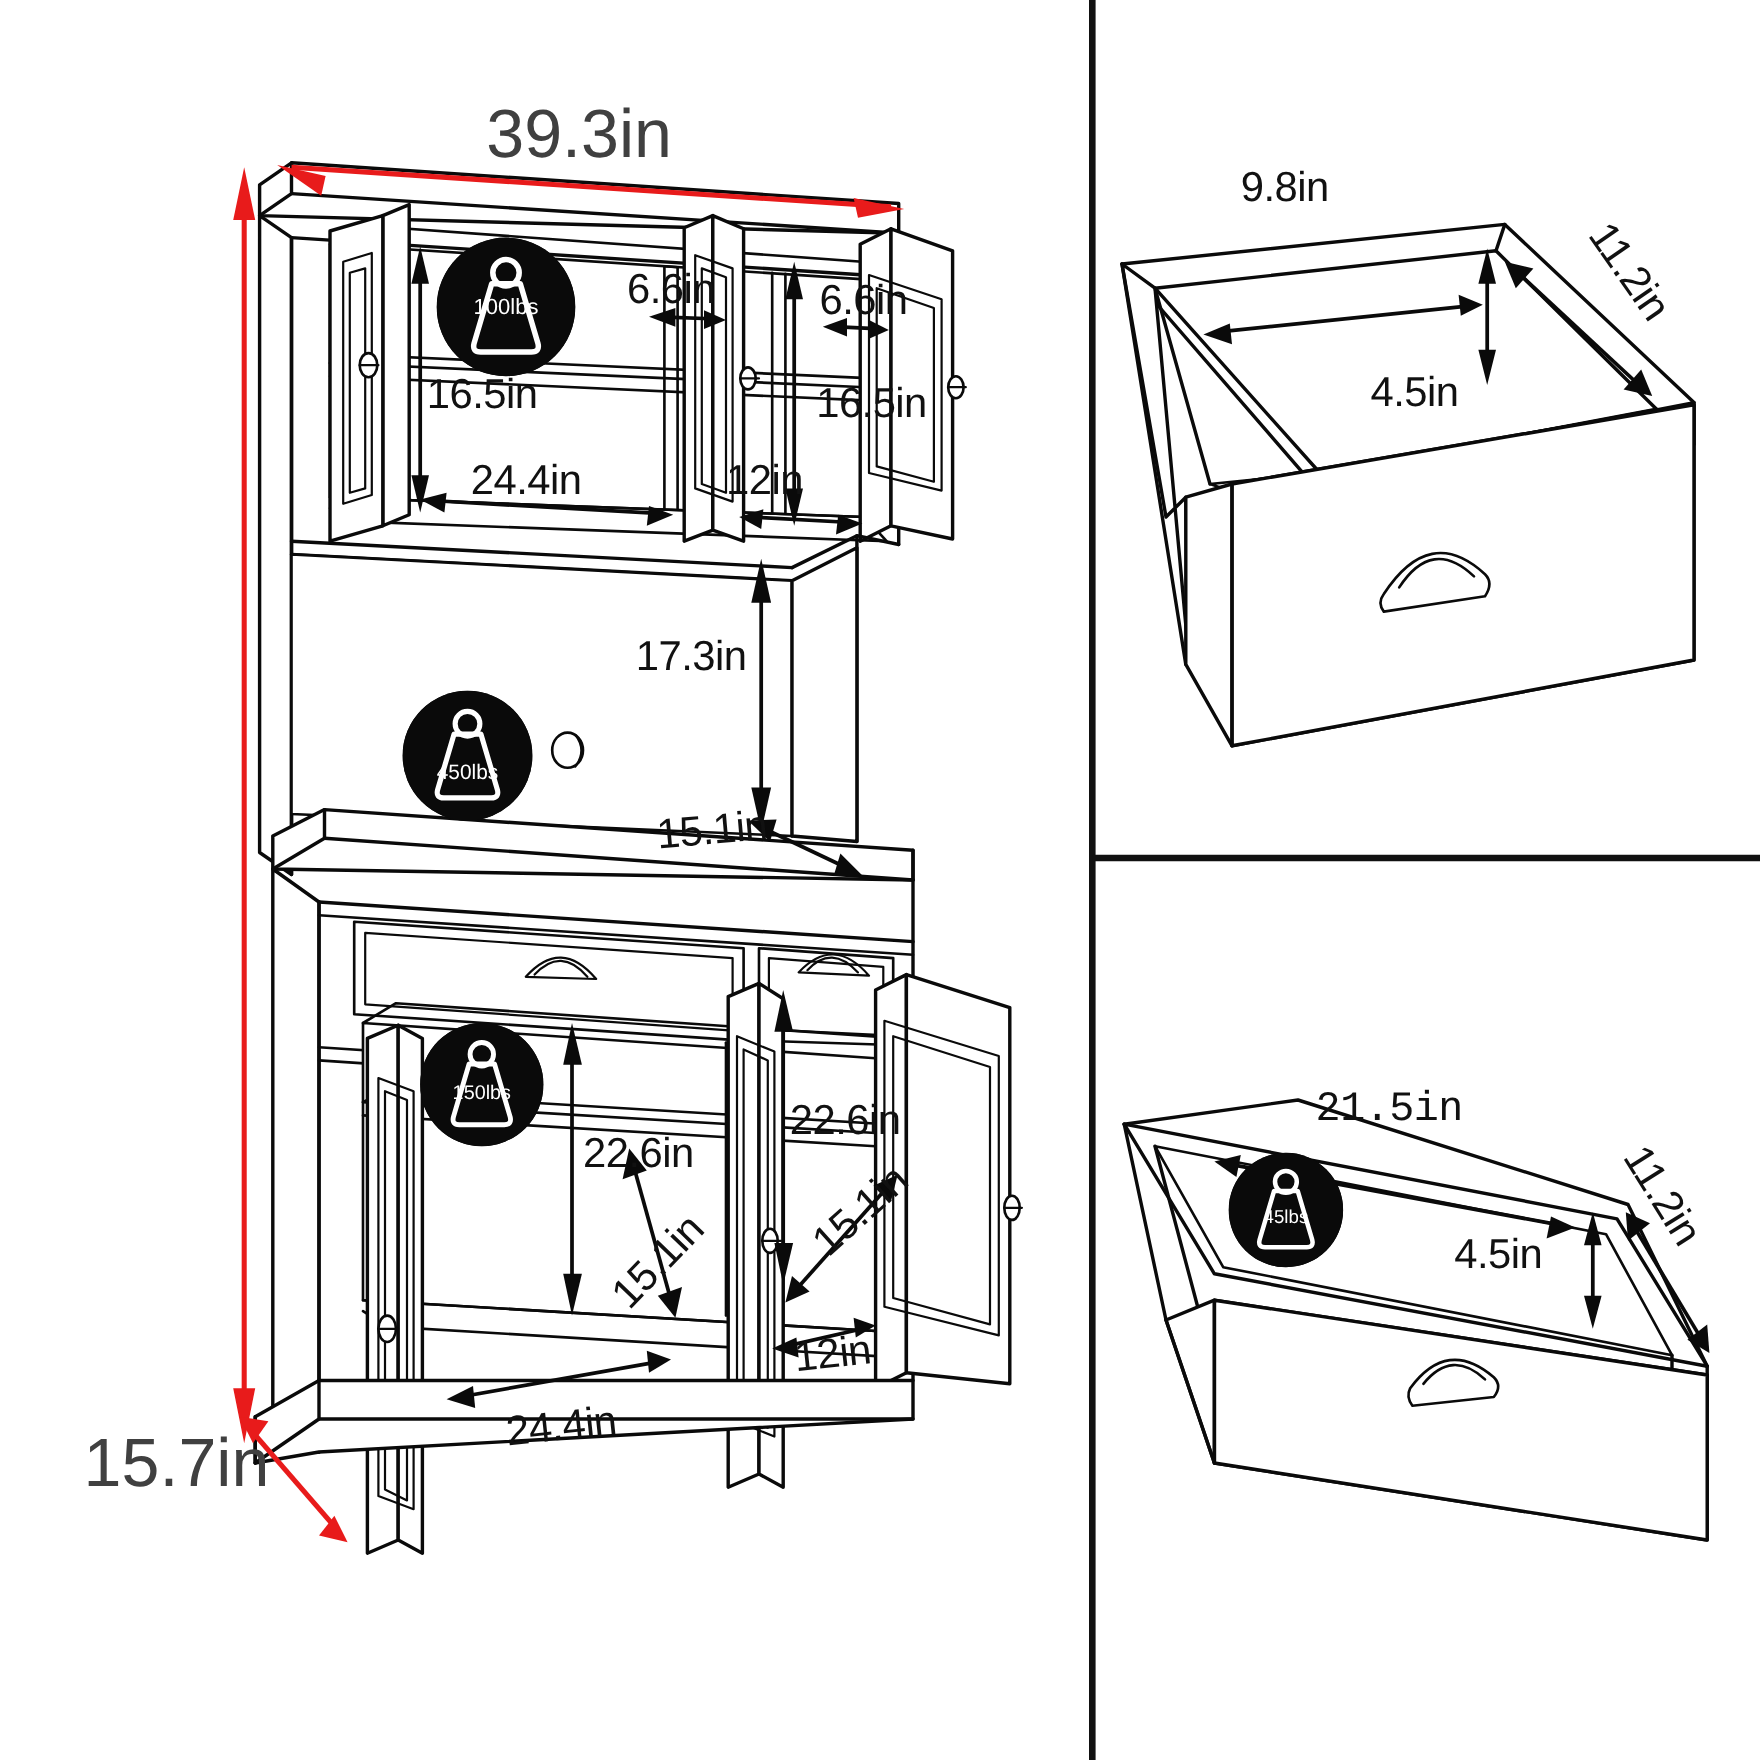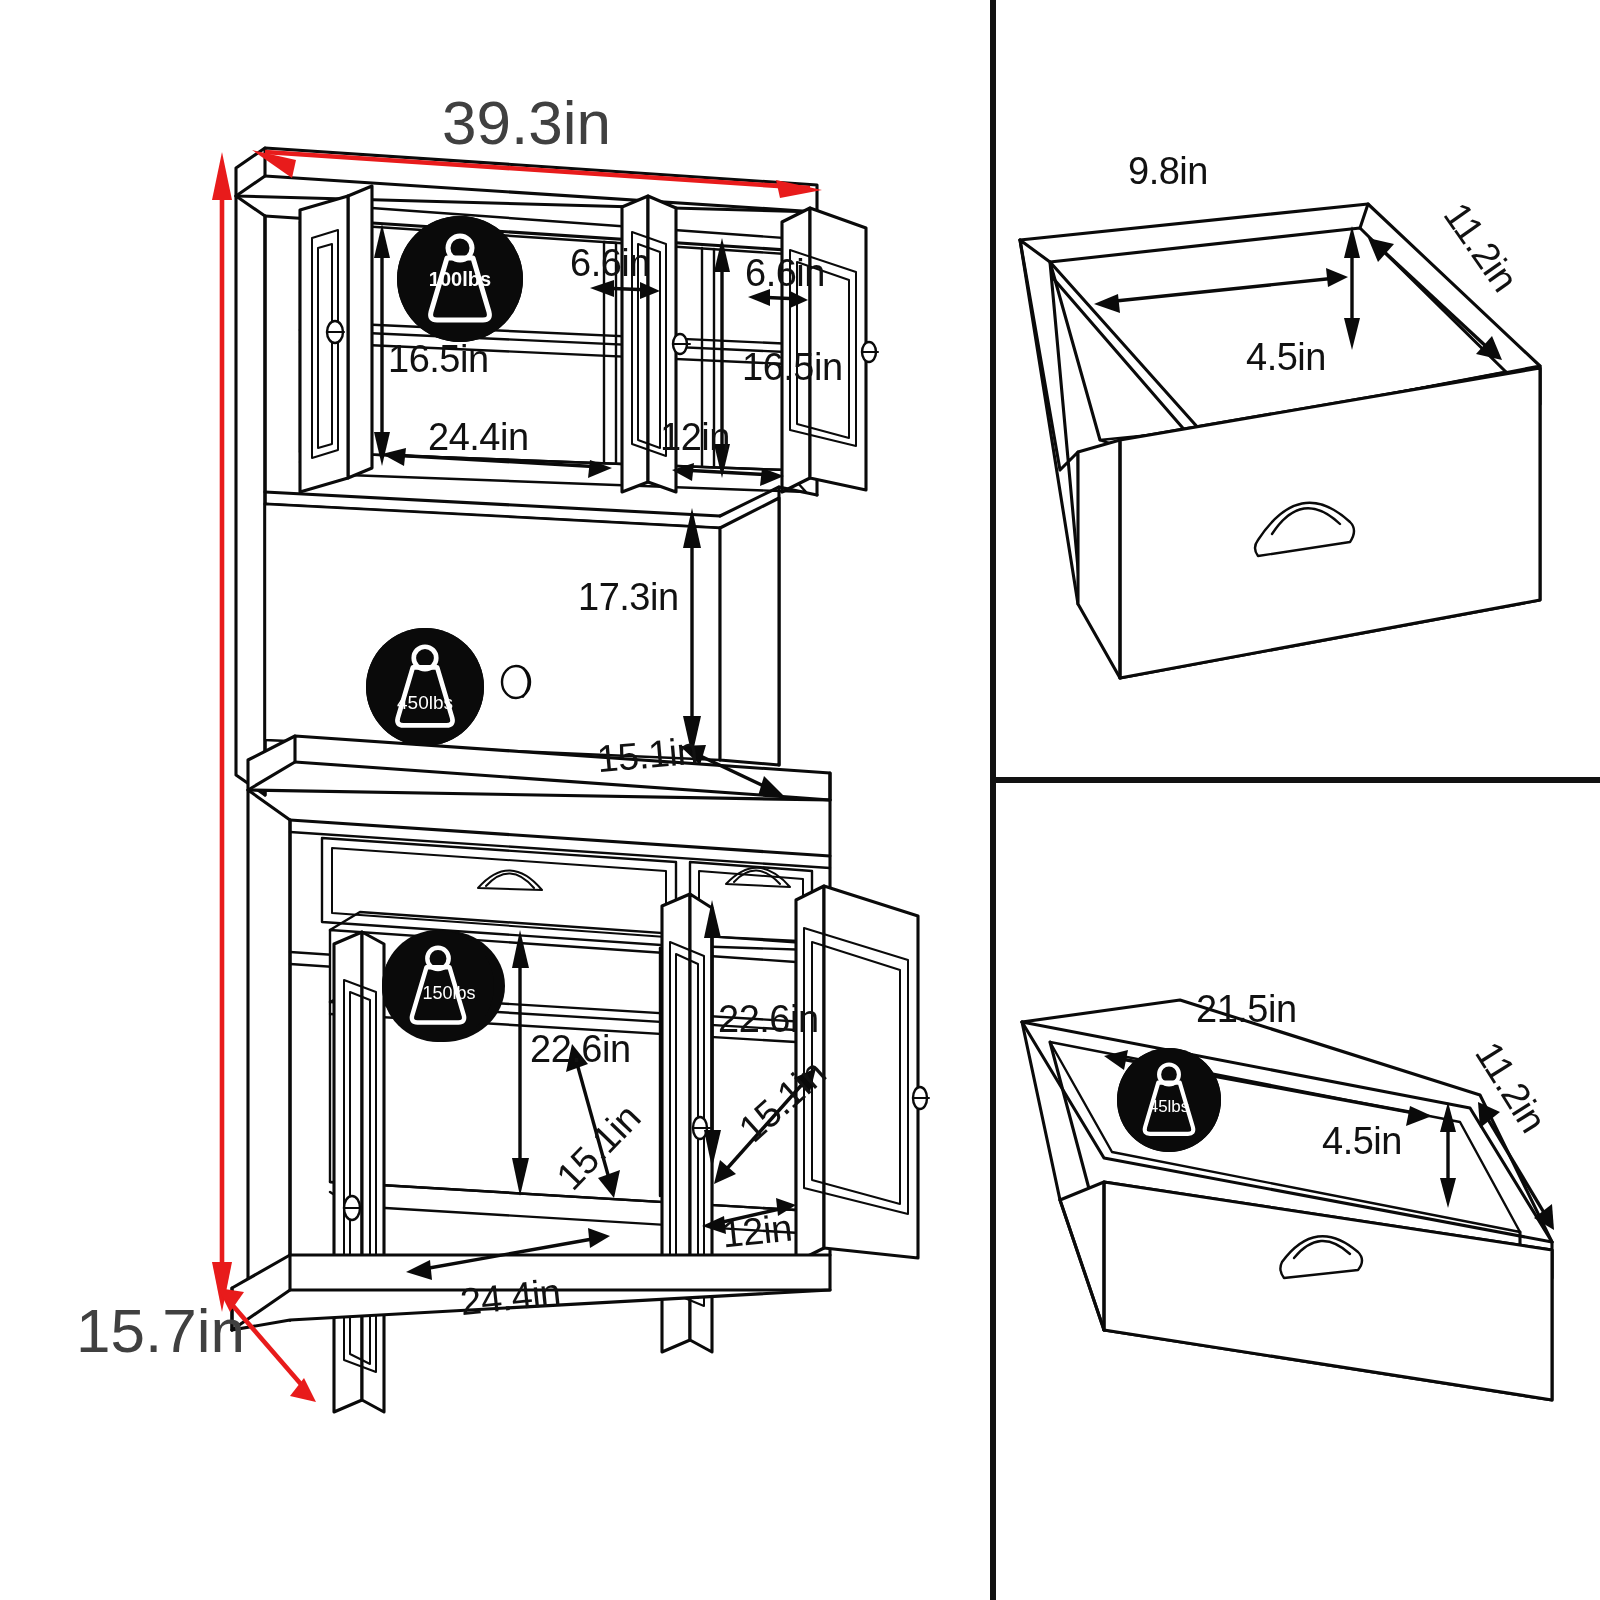--- a/index.html
+++ b/index.html
@@ -321,33 +321,33 @@
       <path d="M1448,1208 L1440,1178 L1456,1178 Z" fill="#0a0a0a"></path>
     </g>
   </svg>
 
   <div class="badge" style="left:397px;top:216px;width:126px;height:126px;">
     <svg width="126" height="126" viewBox="0 0 126 126">
       <circle cx="63" cy="63" r="63" fill="#0a0a0a"></circle>
       <circle cx="63" cy="32" r="12" fill="none" stroke="#fff" stroke-width="5"></circle>
       <path d="M50,42 L76,42 L92,96 Q94,104 86,104 L40,104 Q32,104 34,96 Z" fill="none" stroke="#fff" stroke-width="5" stroke-linejoin="round"></path>
     </svg>
-    <span style="font-size:20px;font-weight:bold;">100lbs</span>
+    <span style="font-size:20px;">100lbs</span>
   </div>
 
   <div class="badge" style="left:366px;top:628px;width:118px;height:118px;">
     <svg width="118" height="118" viewBox="0 0 126 126">
       <circle cx="63" cy="63" r="63" fill="#0a0a0a"></circle>
       <circle cx="63" cy="32" r="12" fill="none" stroke="#fff" stroke-width="5"></circle>
       <path d="M50,42 L76,42 L92,96 Q94,104 86,104 L40,104 Q32,104 34,96 Z" fill="none" stroke="#fff" stroke-width="5" stroke-linejoin="round"></path>
     </svg>
     <span style="font-size:19px;margin-top:32px;">450lbs</span>
   </div>
 
-  <div class="badge" style="left:382px;top:930px;width:112px;height:112px;padding-left:11px;">
+  <div class="badge" style="left:382px;top:930px;width:112px;height:112px;">
     <svg width="112" height="112" viewBox="0 0 126 126">
       <circle cx="63" cy="63" r="63" fill="#0a0a0a"></circle>
       <circle cx="63" cy="32" r="12" fill="none" stroke="#fff" stroke-width="5"></circle>
       <path d="M50,42 L76,42 L92,96 Q94,104 86,104 L40,104 Q32,104 34,96 Z" fill="none" stroke="#fff" stroke-width="5" stroke-linejoin="round"></path>
     </svg>
     <span style="font-size:18px;margin-top:15px;">150lbs</span>
   </div>
 
   <div class="badge" style="left:1117px;top:1048px;width:104px;height:104px;">
     <svg width="104" height="104" viewBox="0 0 126 126">
@@ -375,17 +375,17 @@
   <div class="lbl" style="left:718px;top:1000px;">22.6in</div>
   <div class="lbl" style="left:548px;top:1128px;transform:rotate(-46deg);">15.1in</div>
   <div class="lbl" style="left:732px;top:1082px;transform:rotate(-42deg);">15.1in</div>
   <div class="lbl" style="left:460px;top:1278px;transform:rotate(-6deg);">24.4in</div>
   <div class="lbl" style="left:722px;top:1212px;transform:rotate(-6deg);">12in</div>
 
   <div class="lbl" style="left:1128px;top:152px;">9.8in</div>
   <div class="lbl" style="left:1432px;top:228px;transform:rotate(55deg);">11.2in</div>
   <div class="lbl" style="left:1246px;top:338px;">4.5in</div>
 
-  <div class="lbl" style="left:1196px;top:990px;">21.5in</div>
+  <div class="lbl" style="left:1196px;top:990px;font-family:Liberation Mono, monospace;">21.5in</div>
   <div class="lbl" style="left:1462px;top:1068px;transform:rotate(58deg);">11.2in</div>
   <div class="lbl" style="left:1322px;top:1122px;">4.5in</div>
 
 </div>
 
 </body></html>

